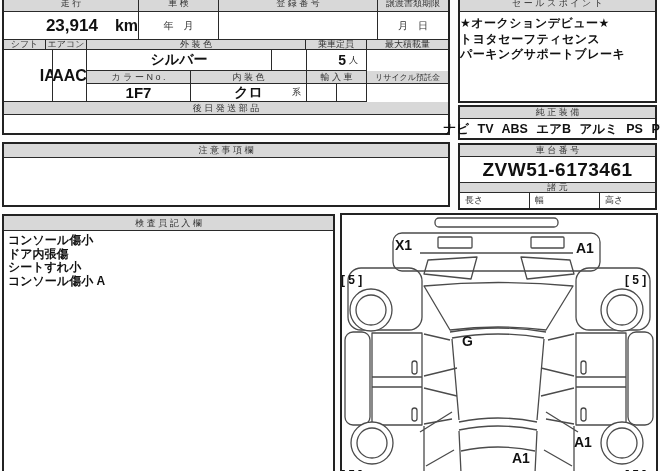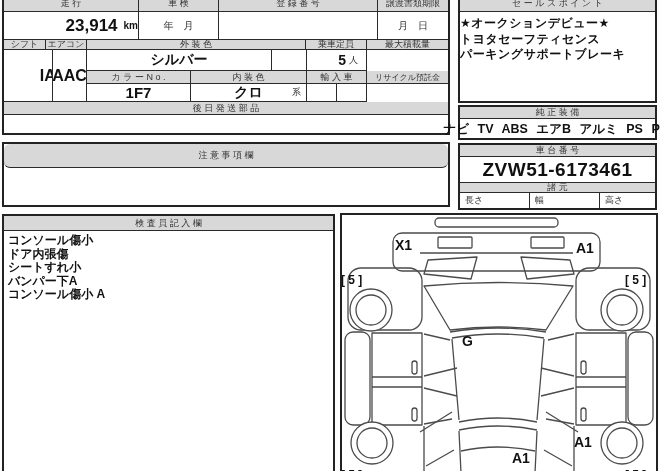--- a/index.html
+++ b/index.html
@@ -46,21 +46,21 @@
     <div class="row" style="height:17px;">
       <div class="c hdr" style="width:135px;">走 行</div>
       <div class="c hdr" style="width:80px;">車 検</div>
       <div class="c hdr" style="width:159px;">登 録 番 号</div>
       <div class="c hdr last" style="width:70px;">譲渡書類期限</div>
     </div>
 
     <div class="row" style="height:28px;">
       <div class="c val right" style="width:135px; font-size:17px;">
         <span>23,914</span>
-        <span style="font-size:10px; margin-left:6px;text-align:center;">km</span>
+        <span style="font-size:16px; margin-left:17px;text-align:center;">km</span>
       </div>
       <div class="c val" style="width:80px; font-weight:normal; font-size:10px; color:#333;">年　月</div>
       <div class="c" style="width:159px;"></div>
       <div class="c val last" style="width:70px; font-weight:normal; font-size:10px; color:#333;">月　日</div>
     </div>
 
     <div class="row" style="height:10px;">
       <div class="c hdr" style="width:42px;">シフト</div>
       <div class="c hdr" style="width:41px;">エアコン</div>
       <div class="c hdr" style="width:219px;">外 装 色</div>
@@ -100,21 +100,21 @@
         </div>
       </div>
     </div>
 
     <div class="bar" style="height:13px;">後 日 発 送 部 品</div>
 
     <div style="height:18px;"></div>
   </div>
 
   <div class="box" style="left:2px; top:142px; width:448px; height:65px;">
-    <div class="bar" style="height:24px;border-radius:6px;">注 意 事 項 欄</div>
+    <div class="bar" style="height:14px;">注 意 事 項 欄</div>
     <div style="height:46px;"></div>
   </div>
 
   <div class="box" style="left:458px; top:-7px; width:199px; height:110px;">
     <div class="bar" style="height:17px;">セ ー ル ス ポ イ ン ト</div>
     <div class="saleslines">
       <div>★オークションデビュー★</div>
       <div>トヨタセーフティセンス</div>
       <div>パーキングサポートブレーキ</div>
     </div>
@@ -135,21 +135,20 @@
       <div class="c dimcell nb last" style="width:55px;">高さ</div>
     </div>
   </div>
 
   <div class="box" style="left:2px; top:214px; width:333px; height:262px;">
     <div class="bar" style="height:15px;">検 査 員 記 入 欄</div>
     <div class="notes">
       <div>コンソール傷小</div>
       <div>ドア内張傷</div>
       <div>シートすれ小</div>
-      <div>バンパー下A</div>
       <div>コンソール傷小 A</div>
     </div>
   </div>
 
   <div class="box" style="left:340px; top:213px; width:318px; height:262px;">
     <svg width="314" height="258" viewBox="2 2 314 258" style="position:absolute; left:0; top:0;">
       <g stroke="#4b4b4b" stroke-width="1.3" fill="none" stroke-linejoin="round">
 
         <rect x="95" y="5" width="123" height="9" rx="4"></rect>
 

